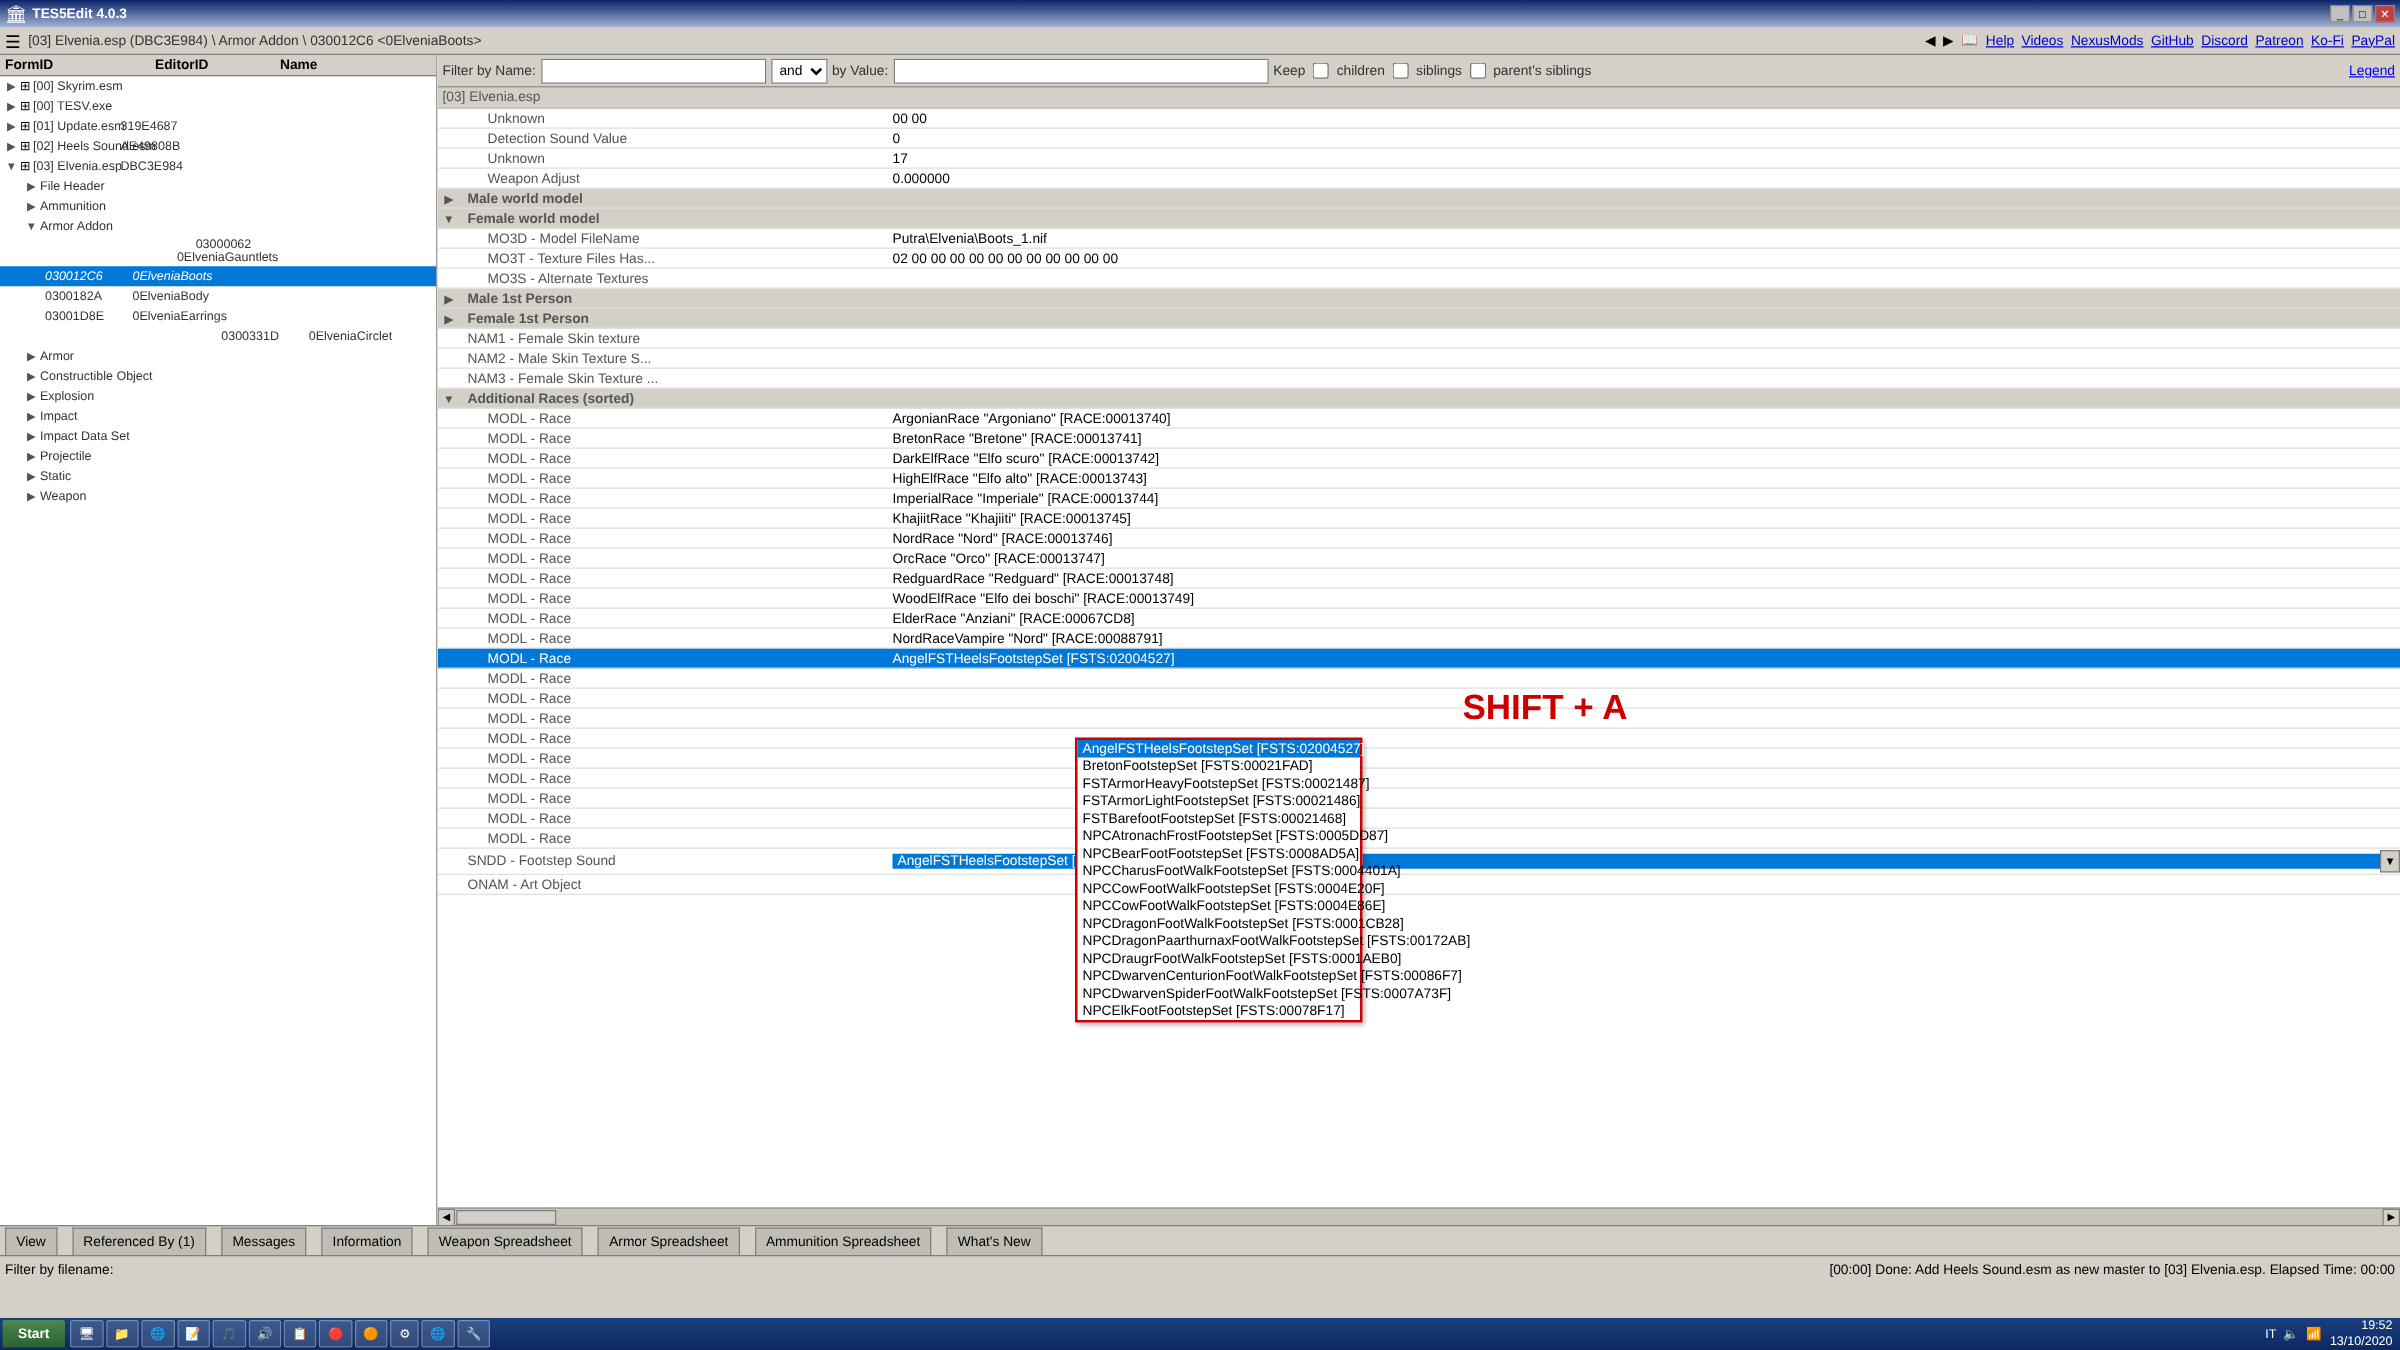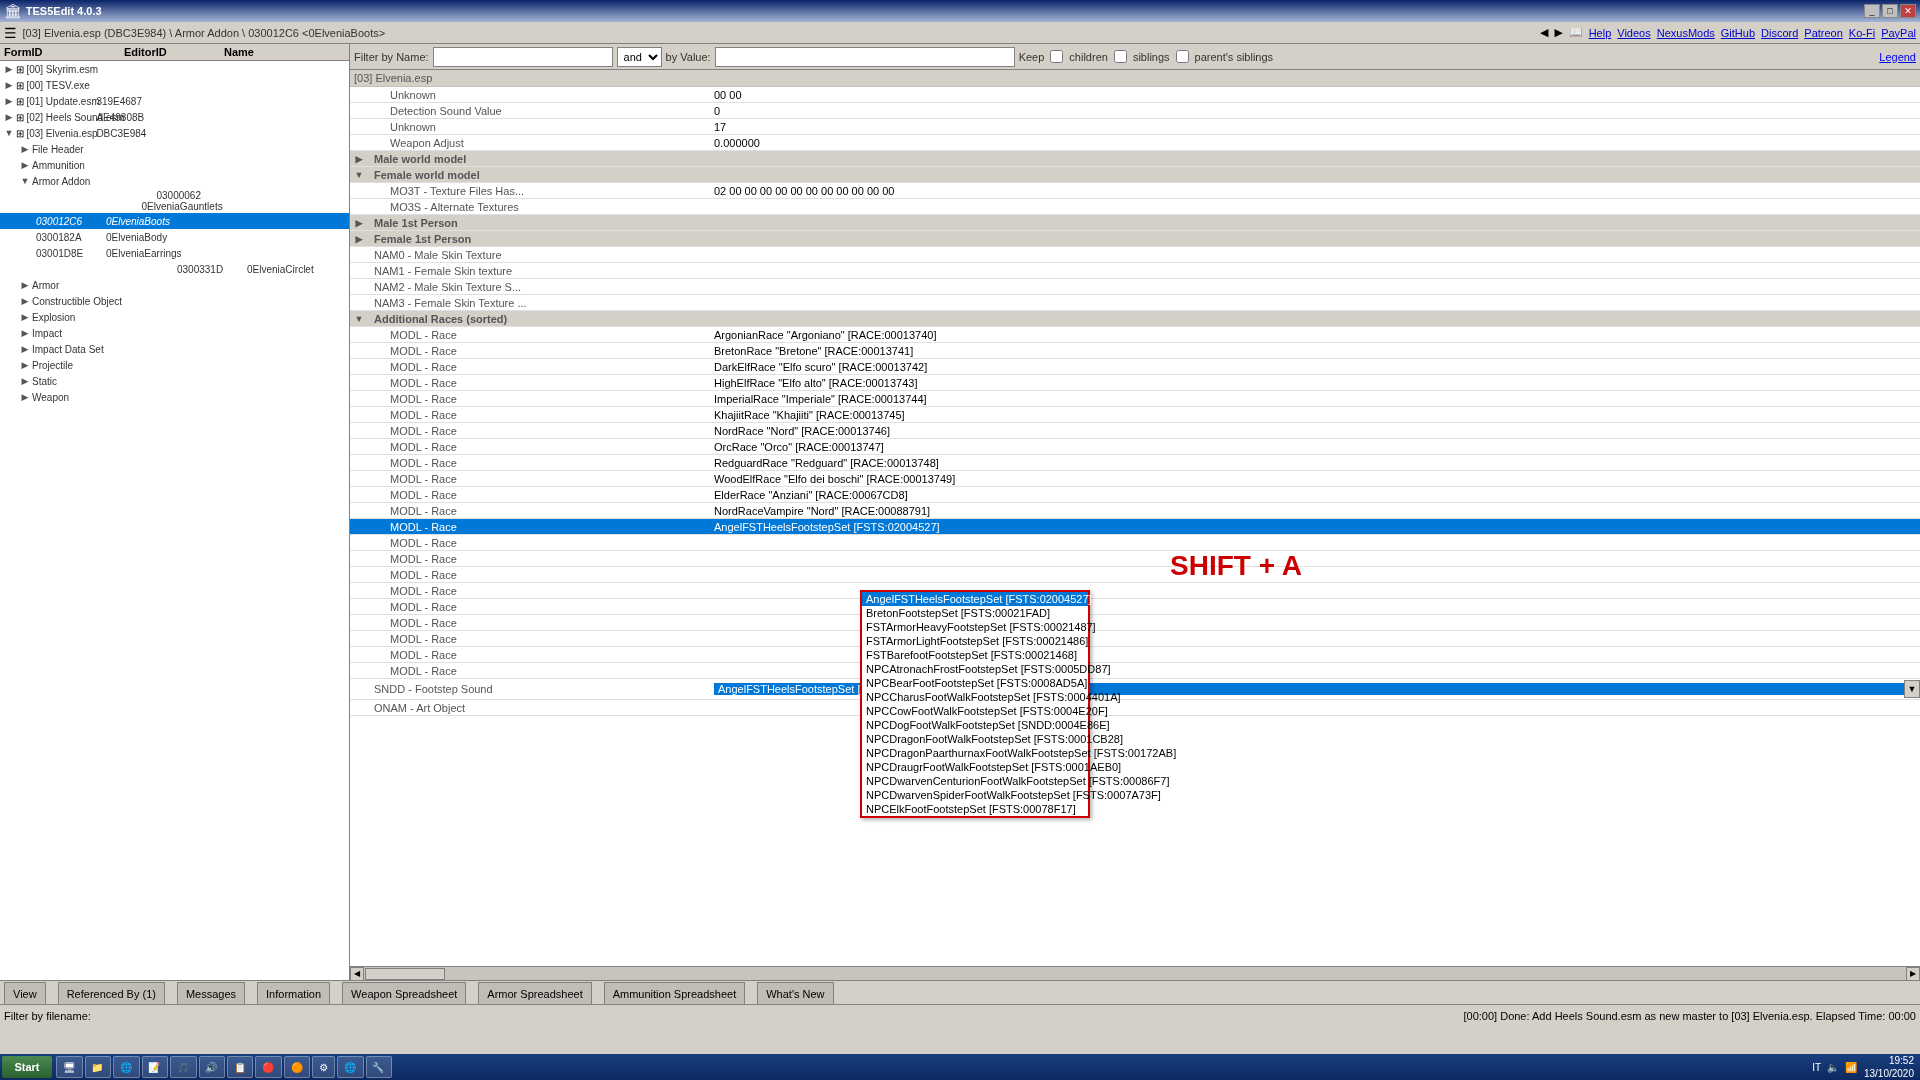--- a/index.html
+++ b/index.html
@@ -501,20 +501,25 @@
 
         <div class="rec-row section-header">
           <div class="rec-col-indent">
             <span class="expand-arrow">▼</span>
           </div>
           <div class="rec-col-field">Female world model</div>
           <div class="rec-col-value"></div>
         </div>
         <div class="rec-row">
           <div class="rec-col-indent"></div>
+          <div class="rec-col-field rec-indent-1">MO3D - Model FileName</div>
+          <div class="rec-col-value">Putra\Elvenia\Boots_1.nif</div>
+        </div>
+        <div class="rec-row">
+          <div class="rec-col-indent"></div>
           <div class="rec-col-field rec-indent-1">MO3T - Texture Files Has...</div>
           <div class="rec-col-value">02 00 00 00 00 00 00 00 00 00 00 00</div>
         </div>
         <div class="rec-row">
           <div class="rec-col-indent"></div>
           <div class="rec-col-field rec-indent-1">MO3S - Alternate Textures</div>
           <div class="rec-col-value"></div>
         </div>
 
         <div class="rec-row section-header">
@@ -526,25 +531,20 @@
         </div>
 
         <div class="rec-row section-header">
           <div class="rec-col-indent">
             <span class="expand-arrow">▶</span>
           </div>
           <div class="rec-col-field">Female 1st Person</div>
           <div class="rec-col-value"></div>
         </div>
 
-        <div class="rec-row">
-          <div class="rec-col-indent"></div>
-          <div class="rec-col-field">NAM0 - Male Skin Texture</div>
-          <div class="rec-col-value"></div>
-        </div>
         <div class="rec-row">
           <div class="rec-col-indent"></div>
           <div class="rec-col-field">NAM1 - Female Skin texture</div>
           <div class="rec-col-value"></div>
         </div>
         <div class="rec-row">
           <div class="rec-col-indent"></div>
           <div class="rec-col-field">NAM2 - Male Skin Texture S...</div>
           <div class="rec-col-value"></div>
         </div>
@@ -695,21 +695,21 @@
         <div id="dropdown-overlay">
           <div class="dropdown-item selected">AngelFSTHeelsFootstepSet [FSTS:02004527]</div>
           <div class="dropdown-item">BretonFootstepSet [FSTS:00021FAD]</div>
           <div class="dropdown-item">FSTArmorHeavyFootstepSet [FSTS:00021487]</div>
           <div class="dropdown-item">FSTArmorLightFootstepSet [FSTS:00021486]</div>
           <div class="dropdown-item">FSTBarefootFootstepSet [FSTS:00021468]</div>
           <div class="dropdown-item">NPCAtronachFrostFootstepSet [FSTS:0005DD87]</div>
           <div class="dropdown-item">NPCBearFootFootstepSet [FSTS:0008AD5A]</div>
           <div class="dropdown-item">NPCCharusFootWalkFootstepSet [FSTS:0004401A]</div>
           <div class="dropdown-item">NPCCowFootWalkFootstepSet [FSTS:0004E20F]</div>
-          <div class="dropdown-item">NPCDogFootWalkFootstepSet [SNDD:0004E86E]</div>
+          <div class="dropdown-item">NPCCowFootWalkFootstepSet [FSTS:0004E86E]</div>
           <div class="dropdown-item">NPCDragonFootWalkFootstepSet [FSTS:0001CB28]</div>
           <div class="dropdown-item">NPCDragonPaarthurnaxFootWalkFootstepSet [FSTS:00172AB]</div>
           <div class="dropdown-item">NPCDraugrFootWalkFootstepSet [FSTS:0001AEB0]</div>
           <div class="dropdown-item">NPCDwarvenCenturionFootWalkFootstepSet [FSTS:00086F7]</div>
           <div class="dropdown-item">NPCDwarvenSpiderFootWalkFootstepSet [FSTS:0007A73F]</div>
           <div class="dropdown-item">NPCElkFootFootstepSet [FSTS:00078F17]</div>
         </div>
 
         <div id="shift-a-label">SHIFT + A</div>
 

